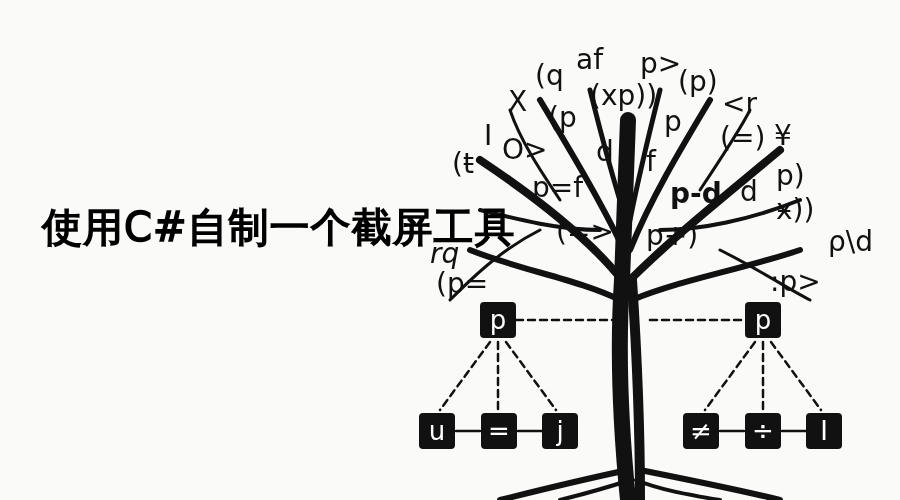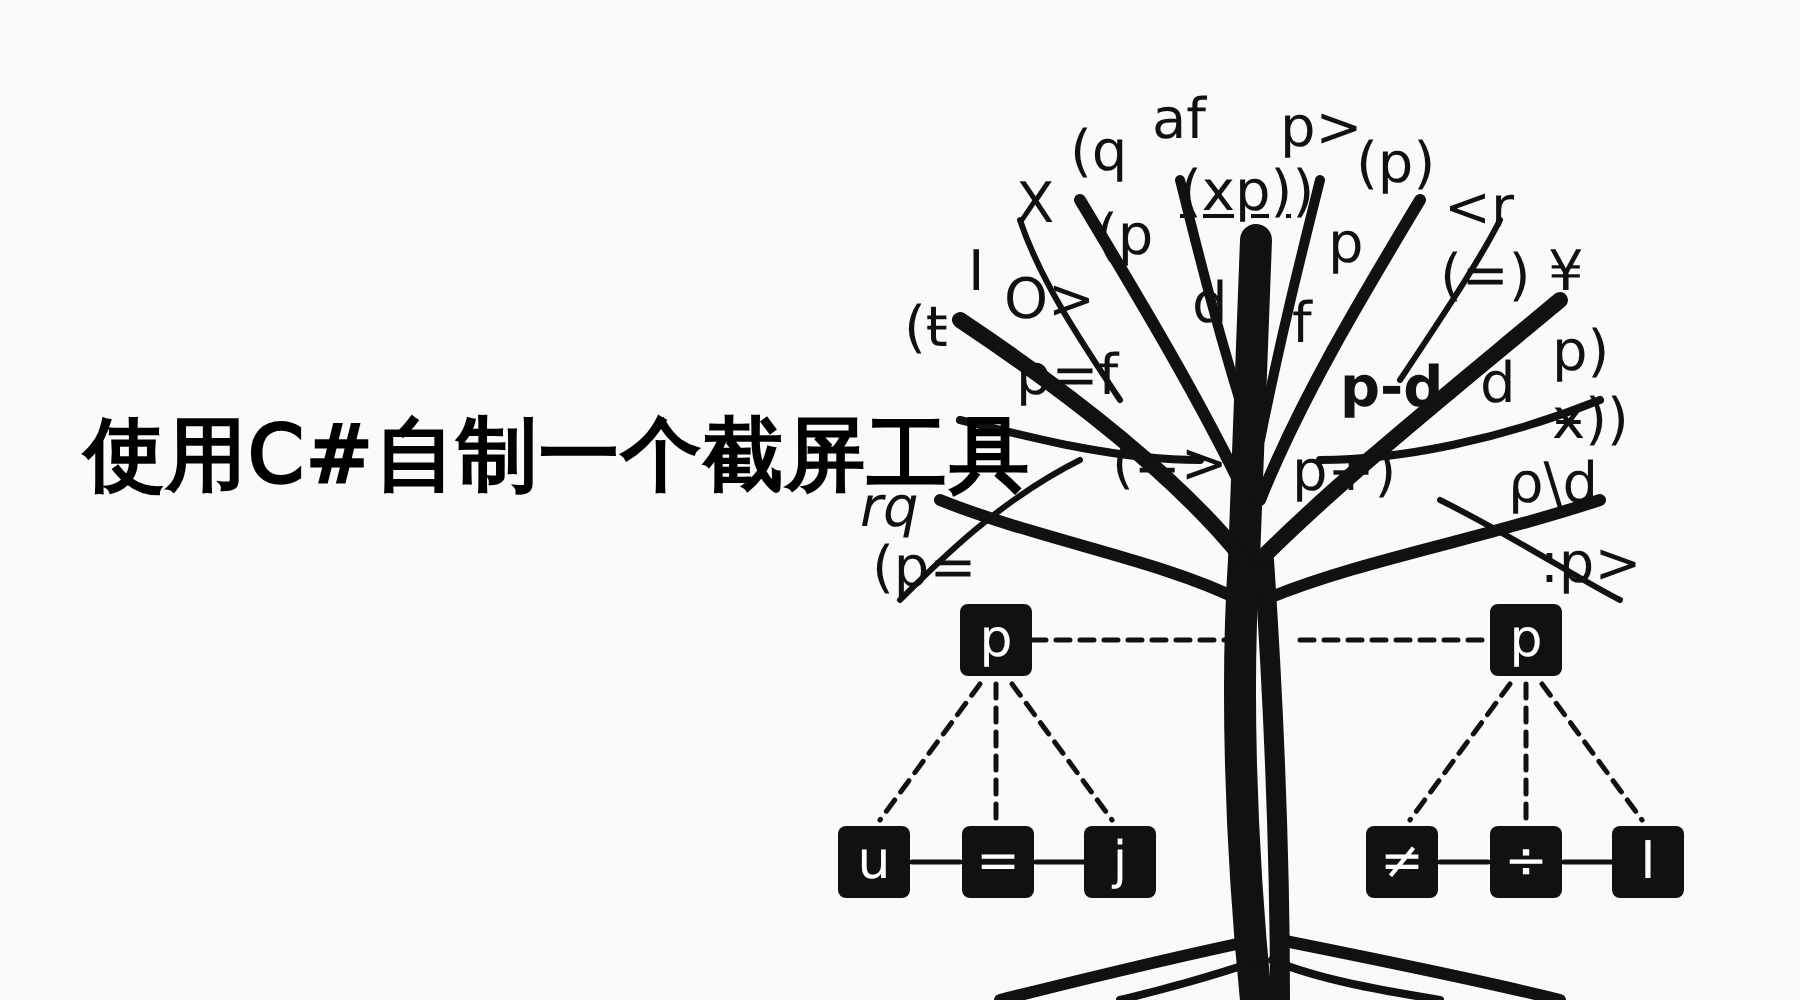--- a/index.html
+++ b/index.html
@@ -57,39 +57,39 @@
     </g>
   </g>
 </svg>
 
 <div id="glyphs">
     <div class="glyph" style="left: 535px; top: 62px;">(q</div>
     <div class="glyph" style="left: 576px; top: 46px;">af</div>
     <div class="glyph" style="left: 640px; top: 50px;">p&gt;</div>
     <div class="glyph" style="left: 678px; top: 68px;">(p)</div>
     <div class="glyph" style="left: 508px; top: 88px;">X</div>
-    <div class="glyph" style="left: 590px; top: 82px; text-decoration: underline;">(xp))</div>
+    <div class="glyph" style="left: 590px; top: 82px;">(xp))</div>
     <div class="glyph" style="left: 548px; top: 104px;">(p</div>
     <div class="glyph" style="left: 664px; top: 108px;">p</div>
     <div class="glyph" style="left: 722px; top: 90px;">&lt;r</div>
     <div class="glyph" style="left: 484px; top: 122px;">I</div>
     <div class="glyph" style="left: 502px; top: 136px;">O&gt;</div>
     <div class="glyph" style="left: 596px; top: 138px;">d</div>
     <div class="glyph" style="left: 646px; top: 148px;">f</div>
     <div class="glyph" style="left: 720px; top: 124px;">(=)</div>
     <div class="glyph" style="left: 774px; top: 122px;">¥</div>
     <div class="glyph" style="left: 452px; top: 150px;">(ŧ</div>
-    <div class="glyph" style="left: 508px; top: 174px;">p=f</div>
+    <div class="glyph" style="left: 532px; top: 174px;">p=f</div>
     <div class="glyph" style="left: 776px; top: 162px;">p)</div>
     <div class="glyph" style="left: 670px; top: 180px; font-weight: bold;">p-d</div>
     <div class="glyph" style="left: 740px; top: 178px;">d</div>
     <div class="glyph" style="left: 556px; top: 218px;">(=&gt;</div>
     <div class="glyph" style="left: 646px; top: 222px;">p+)</div>
     <div class="glyph" style="left: 776px; top: 196px;">ӿ))</div>
-    <div class="glyph" style="left: 754px; top: 228px;">ρ\d</div>
+    <div class="glyph" style="left: 828px; top: 228px;">ρ\d</div>
     <div class="glyph" style="left: 430px; top: 240px; font-style: italic;">rq</div>
     <div class="glyph" style="left: 436px; top: 270px;">(p=</div>
     <div class="glyph" style="left: 770px; top: 268px;">:p&gt;</div>
   </div>
 
 <div class="node" style="left:480px;top:302px;">p</div>
 <div class="node" style="left:745px;top:302px;">p</div>
 <div class="node" style="left:419px;top:413px;">u</div>
 <div class="node" style="left:481px;top:413px;">=</div>
 <div class="node" style="left:542px;top:413px;">j</div>

